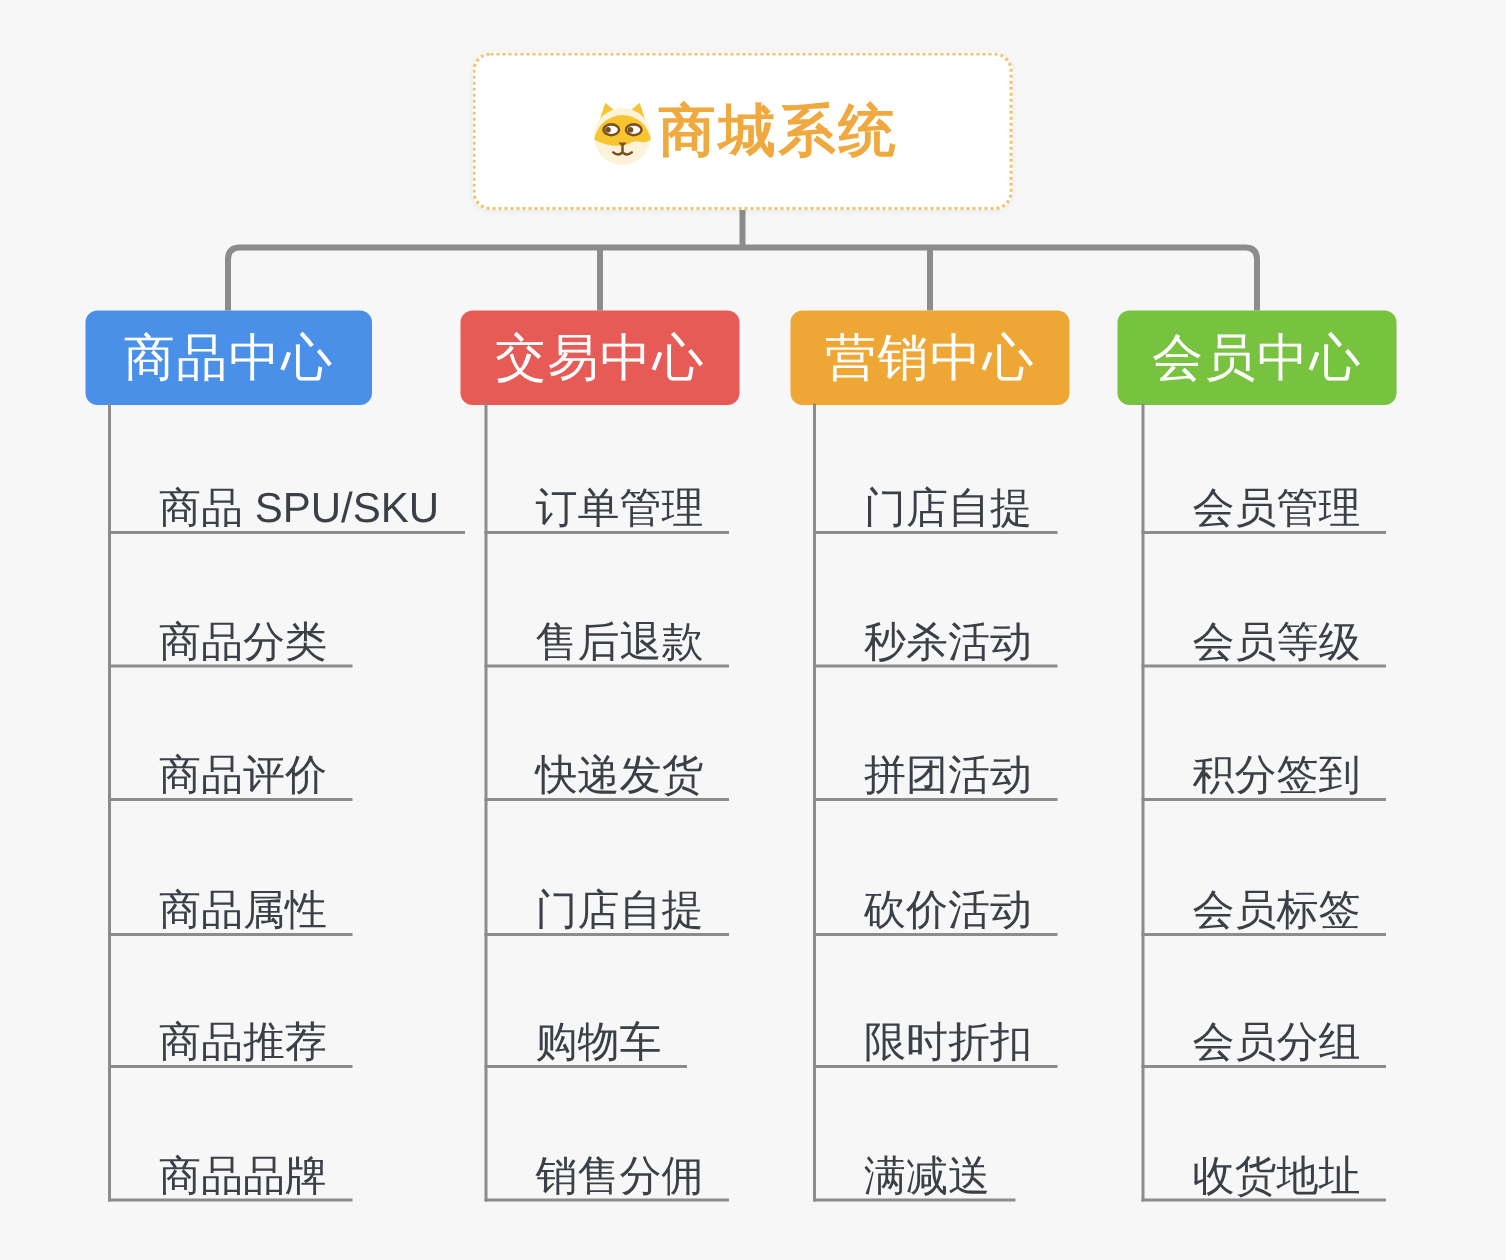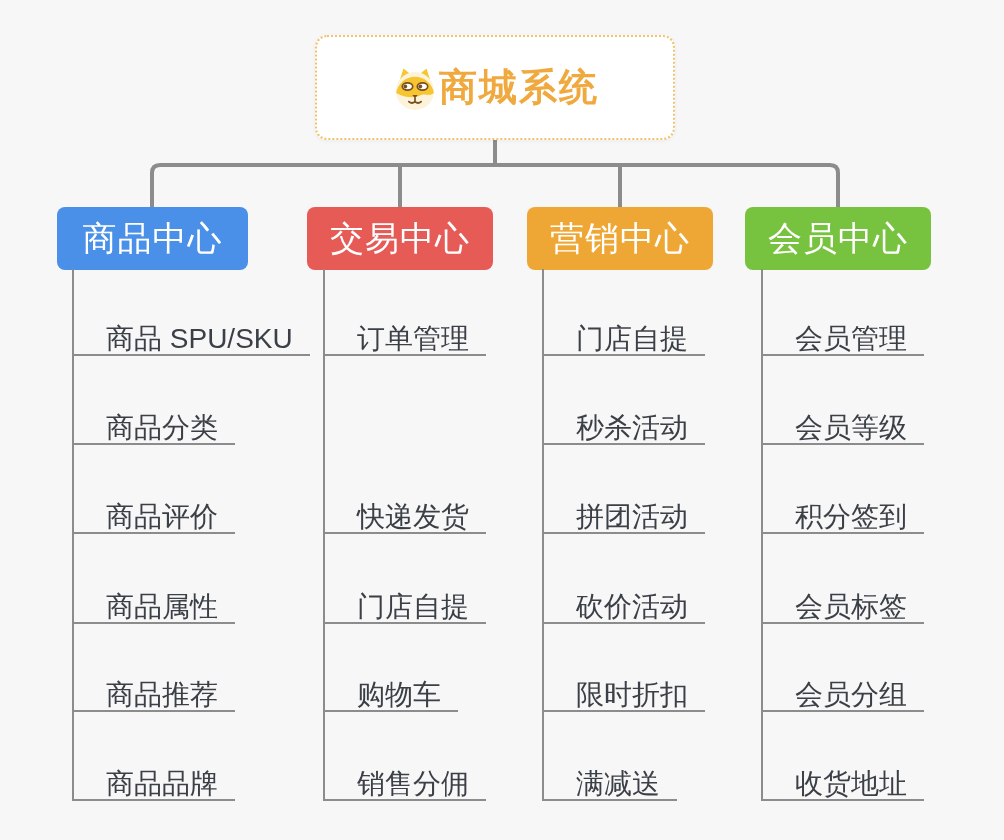--- a/index.html
+++ b/index.html
@@ -130,20 +130,21 @@
   <div class="leaf c1 r0">商品 SPU/SKU</div>
   <div class="leaf c1 r1">商品分类</div>
   <div class="leaf c1 r2">商品评价</div>
   <div class="leaf c1 r3">商品属性</div>
   <div class="leaf c1 r4">商品推荐</div>
   <div class="leaf c1 r5">商品品牌</div>
 
   <div class="bhead b2" style="background: rgb(230, 91, 86);">交易中心</div>
   <div class="vline v2"></div>
   <div class="leaf c2 r0">订单管理</div>
+  <div class="leaf c2 r1">售后退款</div>
   <div class="leaf c2 r2">快递发货</div>
   <div class="leaf c2 r3">门店自提</div>
   <div class="leaf c2 r4">购物车</div>
   <div class="leaf c2 r5">销售分佣</div>
 
   <div class="bhead b3" style="background: rgb(238, 167, 52);">营销中心</div>
   <div class="vline v3"></div>
   <div class="leaf c3 r0">门店自提</div>
   <div class="leaf c3 r1">秒杀活动</div>
   <div class="leaf c3 r2">拼团活动</div>

